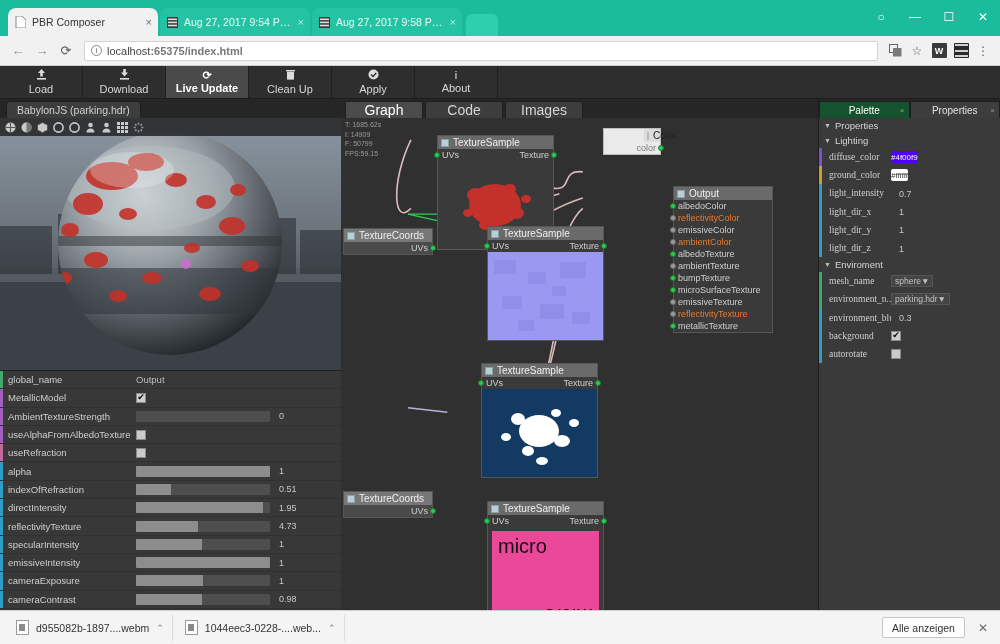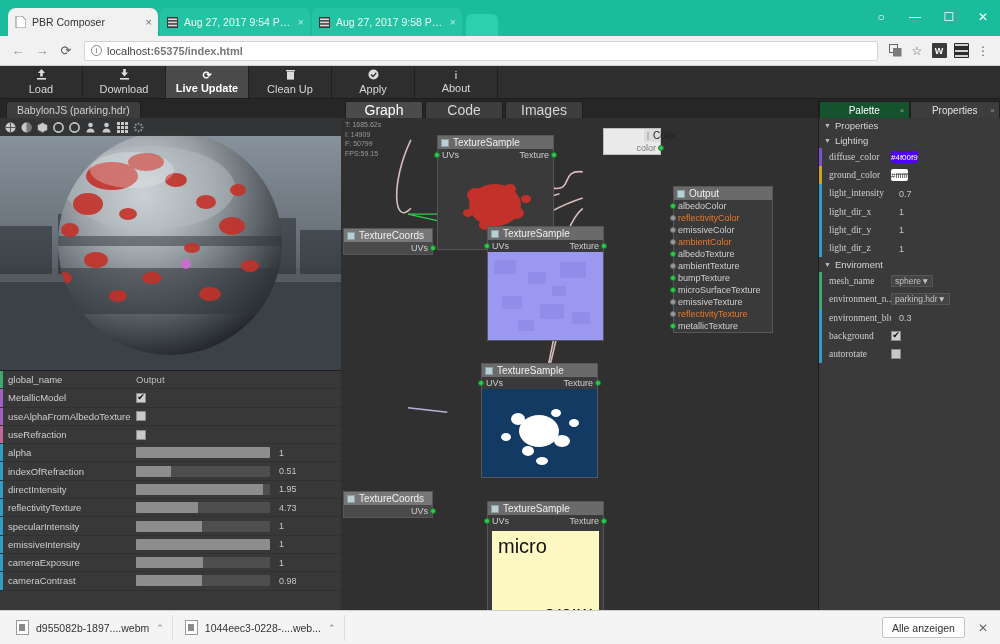--- a/index.html
+++ b/index.html
@@ -564,20 +564,30 @@
             </div>
             <div class="proprow" style="--a: #a060c0;">
               <span style="position: absolute; left: 0px; top: 0px; bottom: 0px; width: 3px; background: rgb(160, 96, 192);"></span>
               <span class="plabel">MetallicModel</span>
               <span class="pfield">
                 <span class="chk">✔</span>
               </span>
             </div>
             <div class="proprow" style="--a: #a060c0;">
               <span style="position: absolute; left: 0px; top: 0px; bottom: 0px; width: 3px; background: rgb(160, 96, 192);"></span>
+              <span class="plabel">AmbientTextureStrength</span>
+              <span class="pfield">
+                <span class="slider">
+                  <i style="width: 0%;"></i>
+                </span>
+                <span class="numbox">0</span>
+              </span>
+            </div>
+            <div class="proprow" style="--a: #a060c0;">
+              <span style="position: absolute; left: 0px; top: 0px; bottom: 0px; width: 3px; background: rgb(160, 96, 192);"></span>
               <span class="plabel">useAlphaFromAlbedoTexture</span>
               <span class="pfield">
                 <span class="chk off"></span>
               </span>
             </div>
             <div class="proprow" style="--a: #c06a9a;">
               <span style="position: absolute; left: 0px; top: 0px; bottom: 0px; width: 3px; background: rgb(192, 106, 154);"></span>
               <span class="plabel">useRefraction</span>
               <span class="pfield">
                 <span class="chk off"></span>
@@ -877,21 +887,21 @@
             <span class="sq"></span>
             <span class="ntitle">TextureSample</span>
           </div>
           <div class="nrow">
             <span class="port l"></span>
             <span>UVs</span>
             <span>Texture</span>
             <span class="port r"></span>
           </div>
           <div class="thumb" style="height:100px;">
-            <div style="position:absolute;inset:4px;background:#fef9c3;overflow:hidden;">
+            <div style="position:absolute;inset:4px;background:#ec4899;overflow:hidden;">
               <span style="position:absolute;left:6px;top:4px;font-size:20px;color:#111;">micro</span>
               <span style="position:absolute;right:6px;bottom:-4px;font-size:20px;color:#111;transform:rotate(180deg);">micro</span>
             </div>
           </div>
         </div>
       </div>
     </div>
 
     <div class="rightcol">
       <div class="r-tabs">

